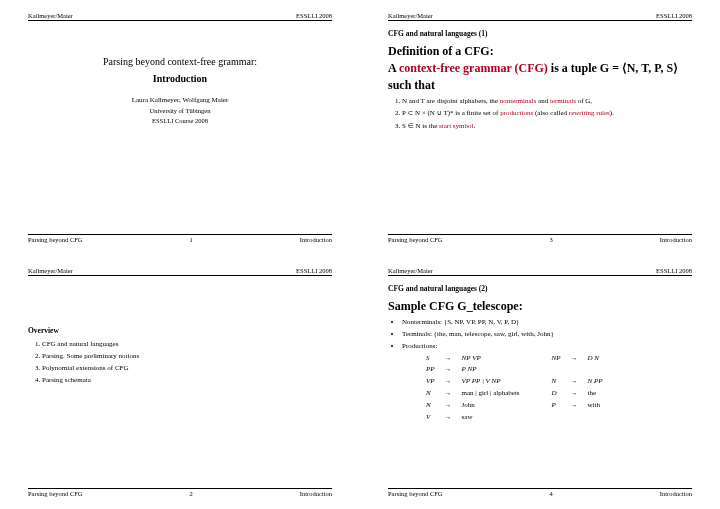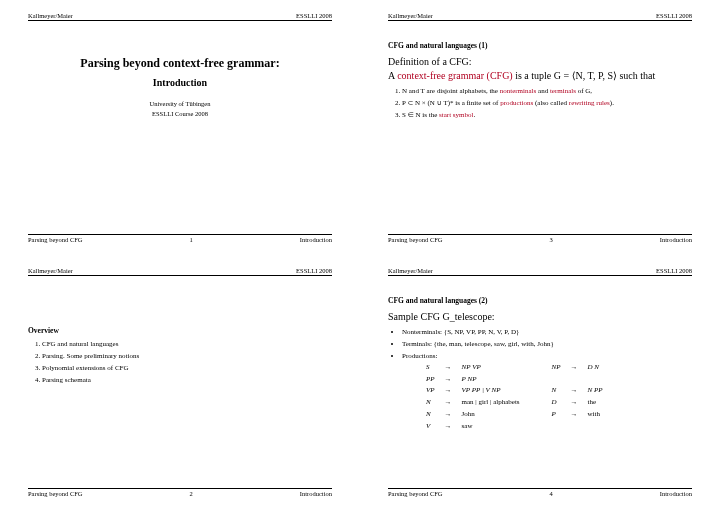--- a/index.html
+++ b/index.html
@@ -33,22 +33,22 @@
   left: 28px;
   right: 28px;
   display: flex;
   justify-content: space-between;
   border-top: 0.5px solid #000;
   padding-top: 1px;
   font-size: 6.5px;
 }
 .title {
   text-align: center;
-  font-size: 12px;
-  font-weight: bold;
+  font-size: 10px;
+  font-weight: normal;
   margin-top: 35px;
   margin-bottom: 6px;
 }
 .subtitle {
   text-align: center;
   font-size: 10px;
   font-weight: bold;
   margin-bottom: 12px;
 }
 .authors {
@@ -61,46 +61,48 @@
   font-size: 6.5px;
   margin-bottom: 3px;
 }
 .course {
   text-align: center;
   font-size: 6.5px;
 }
 .section-title {
   font-weight: bold;
   font-size: 7.5px;
-  margin-top: 20px;
+  margin-top: 8px;
   margin-bottom: 5px;
 }
 .body-text {
-  font-size: 10px;
+  font-size: 12px;
   line-height: 1.4;
+  font-weight: bold;
 }
 .link { color: #b00020; }
 ol { margin: 4px 0; padding-left: 14px; }
 ol li { margin-bottom: 3px; line-height: 1.3; }
 ul { margin: 4px 0; padding-left: 14px; list-style: disc; }
 ul li { margin-bottom: 3px; line-height: 1.3; }
 .prod-table { font-size: 7px; margin-left: 18px; line-height: 1.4; }
 .prod-table td { padding: 0 4px; white-space: nowrap; }
 .overview { margin-top: 50px; }
 </style>
 </head>
 <body>
 
 <div class="slide">
   <div class="header">
     <span>Kallmeyer/Maier</span>
     <span>ESSLLI 2008</span>
   </div>
   <div class="title">Parsing beyond context-free grammar:</div>
   <div class="subtitle">Introduction</div>
+  <div class="authors">Laura Kallmeyer, Wolfgang Maier</div>
   <div class="uni">University of Tübingen</div>
   <div class="course">ESSLLI Course 2008</div>
   <div class="footer">
     <span>Parsing beyond CFG</span>
     <span>1</span>
     <span>Introduction</span>
   </div>
 </div>
 
 <div class="slide">

